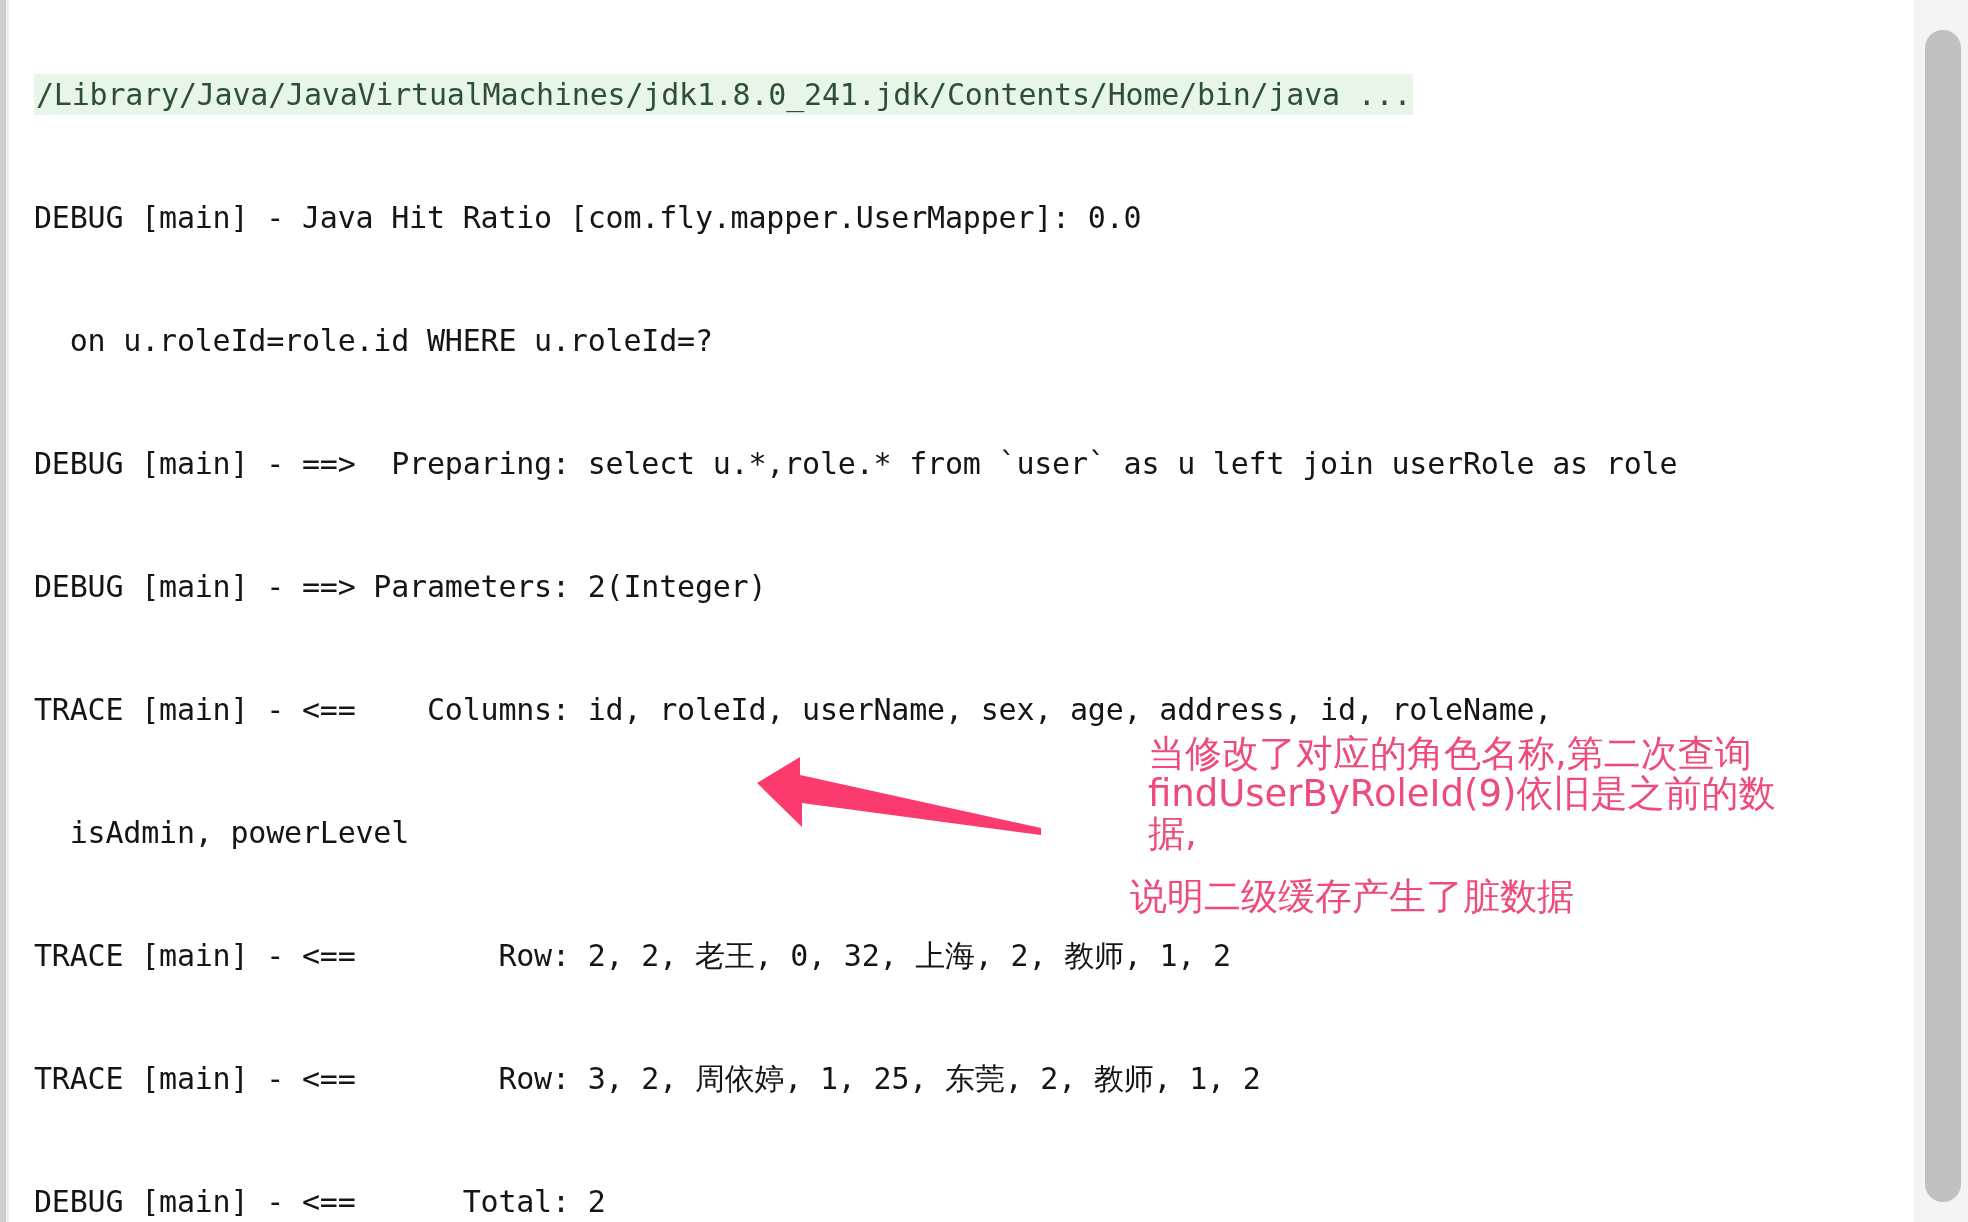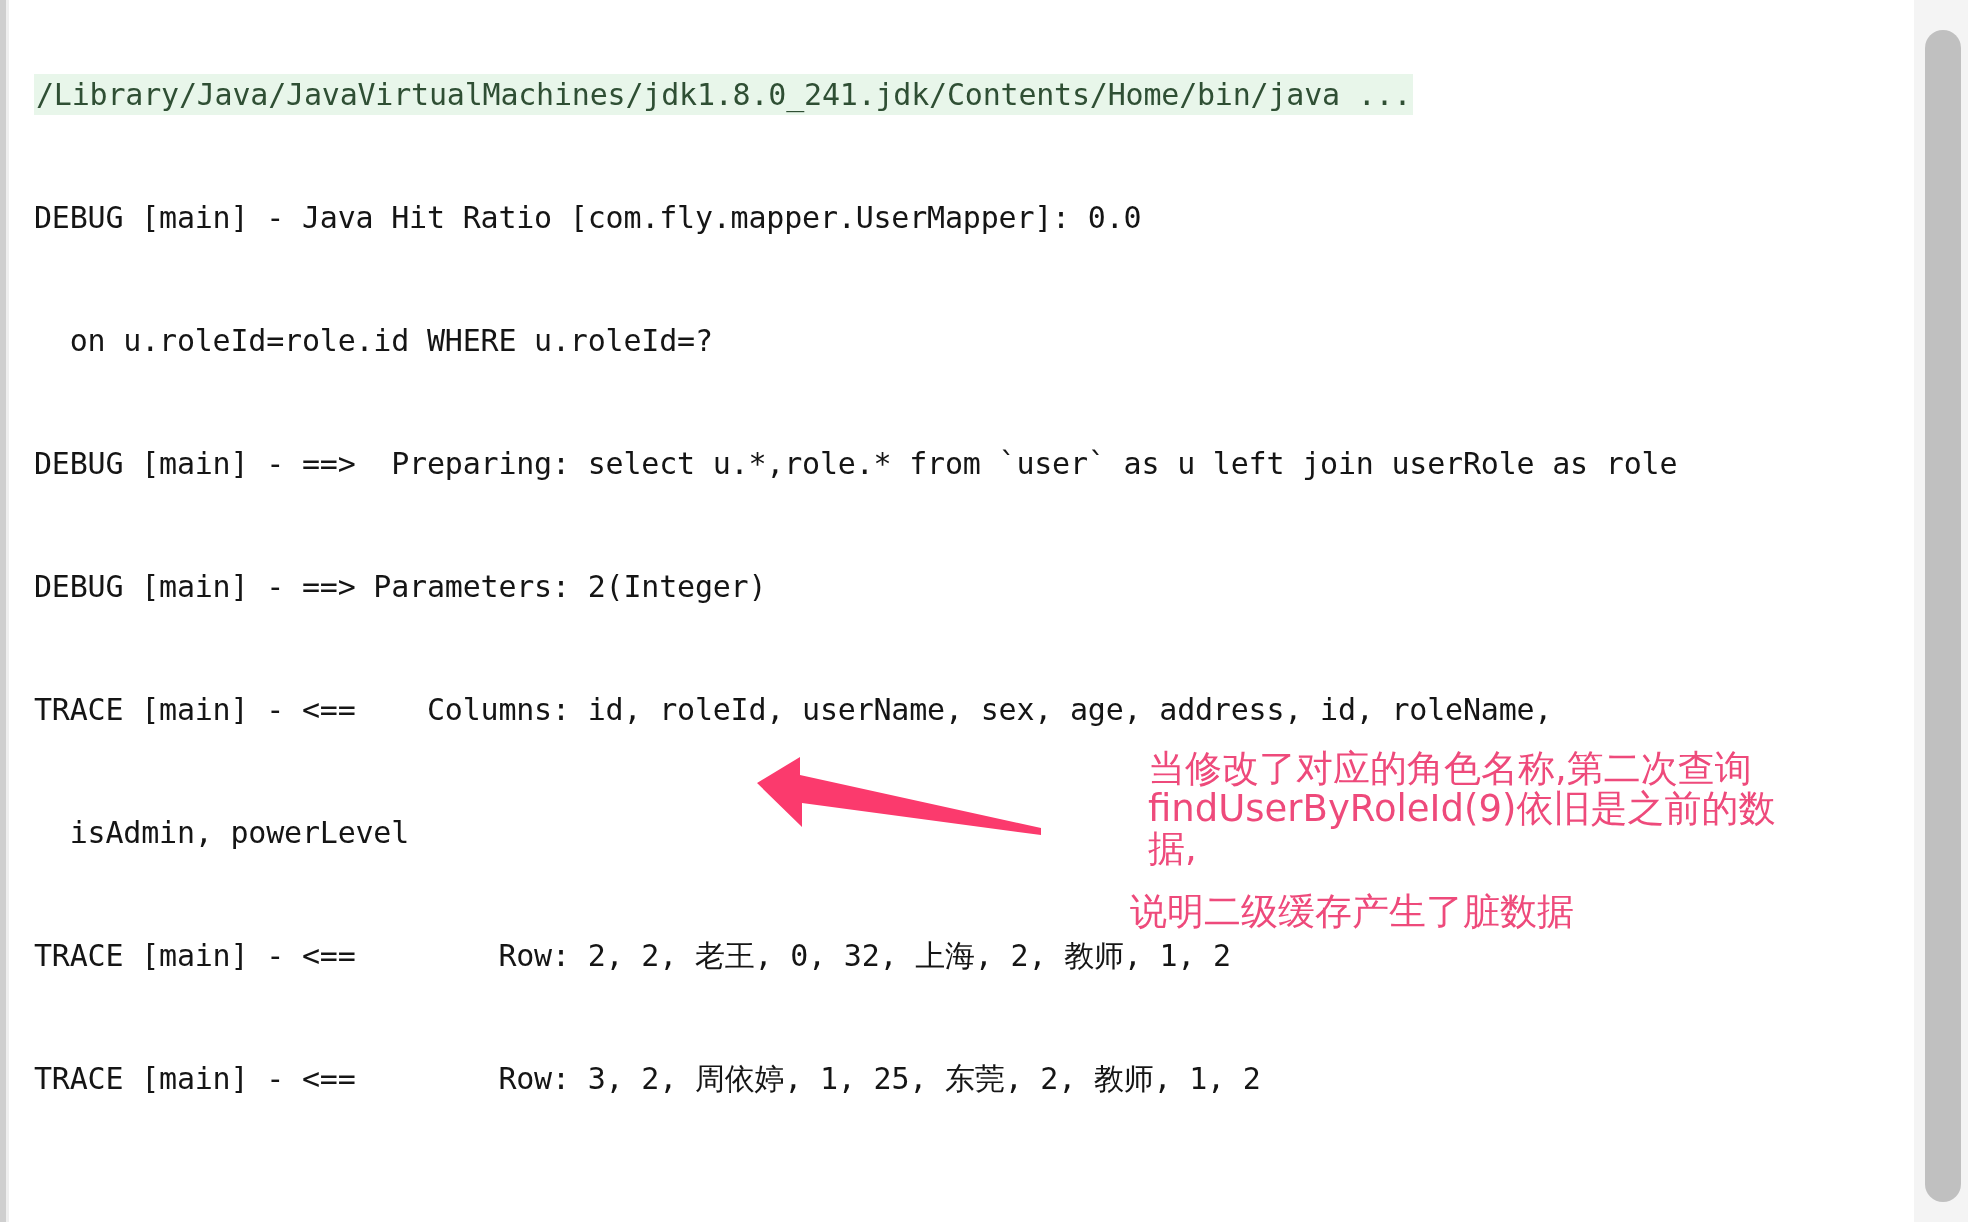--- a/index.html
+++ b/index.html
@@ -84,21 +84,21 @@
     height: 1172px;
     background: #c0c0c0;
     border-radius: 18px;
     z-index: 8;
   }
 
   
   .annot {
     position: absolute;
     left: 1148px;
-    top: 749px;
+    top: 734px;
     width: 800px;
     color: #ee4a7b;
     font-family: "DejaVu Sans", "Liberation Sans", sans-serif;
     font-size: 37px;
     line-height: 40px;
     z-index: 12;
     pointer-events: none;
   }
   .annot .a-ln { display: block; white-space: pre; }
   .annot .a-ln.last { margin-top: 23px; margin-left: -18px; }
@@ -126,20 +126,21 @@
     <div class="lines">
       <span class="cmdrow"><span class="ln cmdline">/Library/Java/JavaVirtualMachines/jdk1.8.0_241.jdk/Contents/Home/bin/java ...</span></span>
       <span class="ln">DEBUG [main] - Java Hit Ratio [com.fly.mapper.UserMapper]: 0.0</span>
       <span class="ln cont">  on u.roleId=role.id WHERE u.roleId=?</span>
       <span class="ln">DEBUG [main] - ==&gt;  Preparing: select u.*,role.* from `user` as u left join userRole as role</span>
       <span class="ln">DEBUG [main] - ==&gt; Parameters: 2(Integer)</span>
       <span class="ln">TRACE [main] - &lt;==    Columns: id, roleId, userName, sex, age, address, id, roleName,</span>
       <span class="ln cont">  isAdmin, powerLevel</span>
       <span class="ln">TRACE [main] - &lt;==        Row: 2, 2, 老王, 0, 32, 上海, 2, 教师, 1, 2</span>
       <span class="ln">TRACE [main] - &lt;==        Row: 3, 2, 周依婷, 1, 25, 东莞, 2, 教师, 1, 2</span>
+      <span class="ln">DEBUG [main] - &lt;==      Total: 2</span>
       
       
       
       
       
       
       
       
       
       

